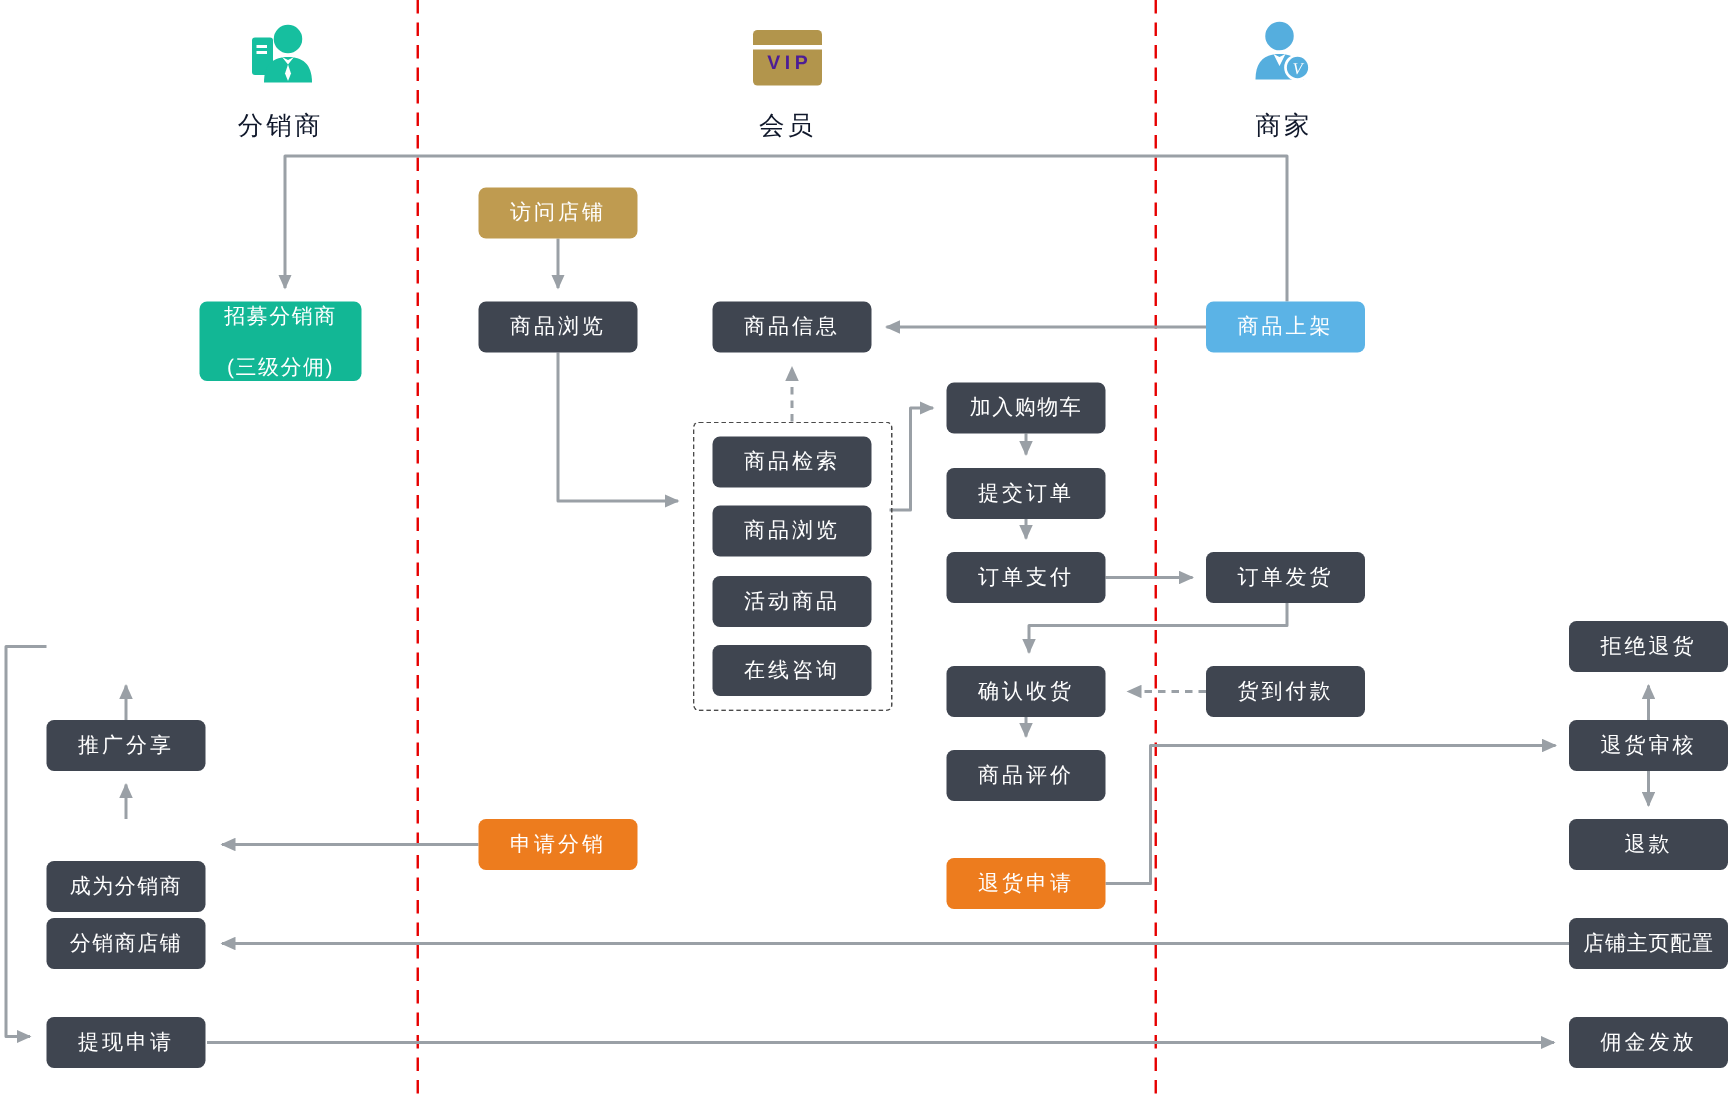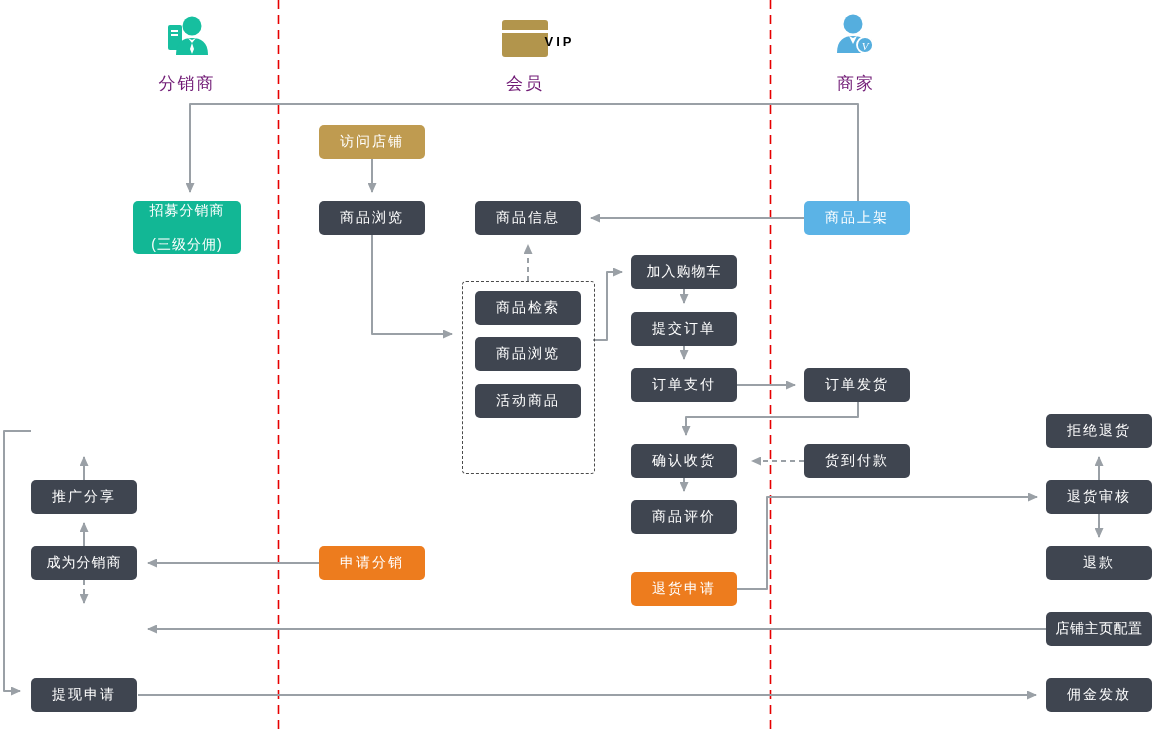--- a/index.html
+++ b/index.html
@@ -11,28 +11,28 @@
         letter-spacing:2px;box-sizing:border-box;white-space:nowrap;z-index:3;}
   .dark{background:#3f4550;font-family:Liberation Mono, monospace;}
   .gold{background:#bf9b50;}
   .blue{background:#5bb3e6;}
   .orange{background:#ed7c1e;font-family:Liberation Mono, monospace;}
   .green-box{background:#12b795;width:108px;height:53px;flex-direction:column;
              line-height:1.35;letter-spacing:1px;font-size:14px;justify-content:space-between;}
   .dashed-panel{position:absolute;left:462px;top:281px;width:131px;height:191px;
                 border:1.5px dashed #4a4a4a;border-radius:4px;z-index:2;background:transparent;}
   .lane-label{position:absolute;top:72px;width:120px;text-align:center;font-size:17px;
-              color:#701a75;letter-spacing:2px;z-index:3;}
+              color:#0f172a;letter-spacing:2px;z-index:3;}
   .lane-icon{position:absolute;z-index:3;}
   
   .vip-badge{position:absolute;left:502px;top:20px;width:46px;height:37px;background:#b2954c;
              border-radius:3px;z-index:3;}
   .vip-stripe{position:absolute;left:0;top:10px;width:46px;height:3px;background:#ffffff;}
-  .vip-text{position:absolute;left:0;top:14px;width:46px;text-align:center;color:#000000;
-            font-size:13px;font-weight:bold;letter-spacing:3px;text-indent:3px;margin-left:33px;}
+  .vip-text{position:absolute;left:0;top:14px;width:46px;text-align:center;color:#4c1d95;
+            font-size:13px;font-weight:bold;letter-spacing:3px;text-indent:3px;}
 </style>
 </head>
 <body>
 
 <div id="stage">
 
   <svg id="wires" viewBox="0 0 1152 730">
     <defs>
       <marker id="ah" markerWidth="11" markerHeight="9" refX="9" refY="4.5" orient="auto" markerUnits="userSpaceOnUse">
         <path d="M0,0 L10,4.5 L0,9 z" fill="#9aa0a6"></path>
@@ -101,33 +101,35 @@
 
   <div class="node green-box" style="left:133px;top:201px">
     <span>招募分销商</span>
     <span>(三级分佣)</span>
   </div>
 
   <div class="dashed-panel"></div>
   <div class="node dark" style="left:475px;top:291px">商品检索</div>
   <div class="node dark" style="left:475px;top:337px">商品浏览</div>
   <div class="node dark" style="left:475px;top:384px">活动商品</div>
+  <div class="node dark" style="left:475px;top:430px">在线咨询</div>
 
   <div class="node dark" style="left:631px;top:255px;letter-spacing:1px">加入购物车</div>
   <div class="node dark" style="left:631px;top:312px">提交订单</div>
   <div class="node dark" style="left:631px;top:368px">订单支付</div>
   <div class="node dark" style="left:804px;top:368px">订单发货</div>
   <div class="node dark" style="left:631px;top:444px">确认收货</div>
   <div class="node dark" style="left:804px;top:444px">货到付款</div>
   <div class="node dark" style="left:631px;top:500px">商品评价</div>
   <div class="node orange" style="left:631px;top:572px">退货申请</div>
   <div class="node orange" style="left:319px;top:546px">申请分销</div>
 
   <div class="node dark" style="left:31px;top:480px">推广分享</div>
-  <div class="node dark" style="left:31px;top:546px;letter-spacing:1px">成为分销商</div>
+  <div class="node dark" style="left:31px;top:574px;letter-spacing:1px">成为分销商</div>
+  <div class="node dark" style="left:31px;top:612px;letter-spacing:1px">分销商店铺</div>
   <div class="node dark" style="left:31px;top:678px">提现申请</div>
 
   <div class="node dark" style="left:1046px;top:414px">拒绝退货</div>
   <div class="node dark" style="left:1046px;top:480px">退货审核</div>
   <div class="node dark" style="left:1046px;top:546px">退款</div>
   <div class="node dark" style="left:1046px;top:612px;letter-spacing:0.5px">店铺主页配置</div>
   <div class="node dark" style="left:1046px;top:678px">佣金发放</div>
 
 </div>
 

